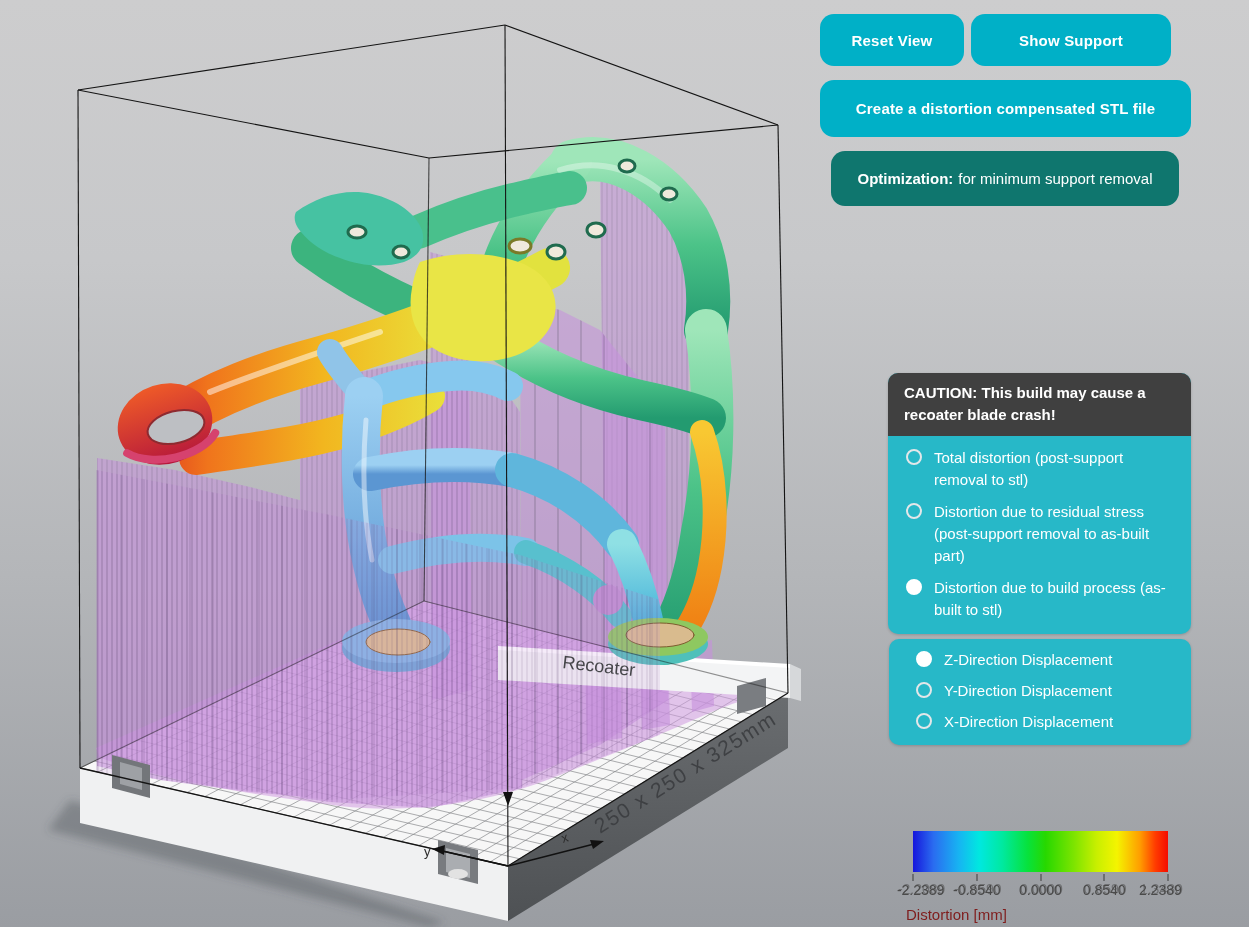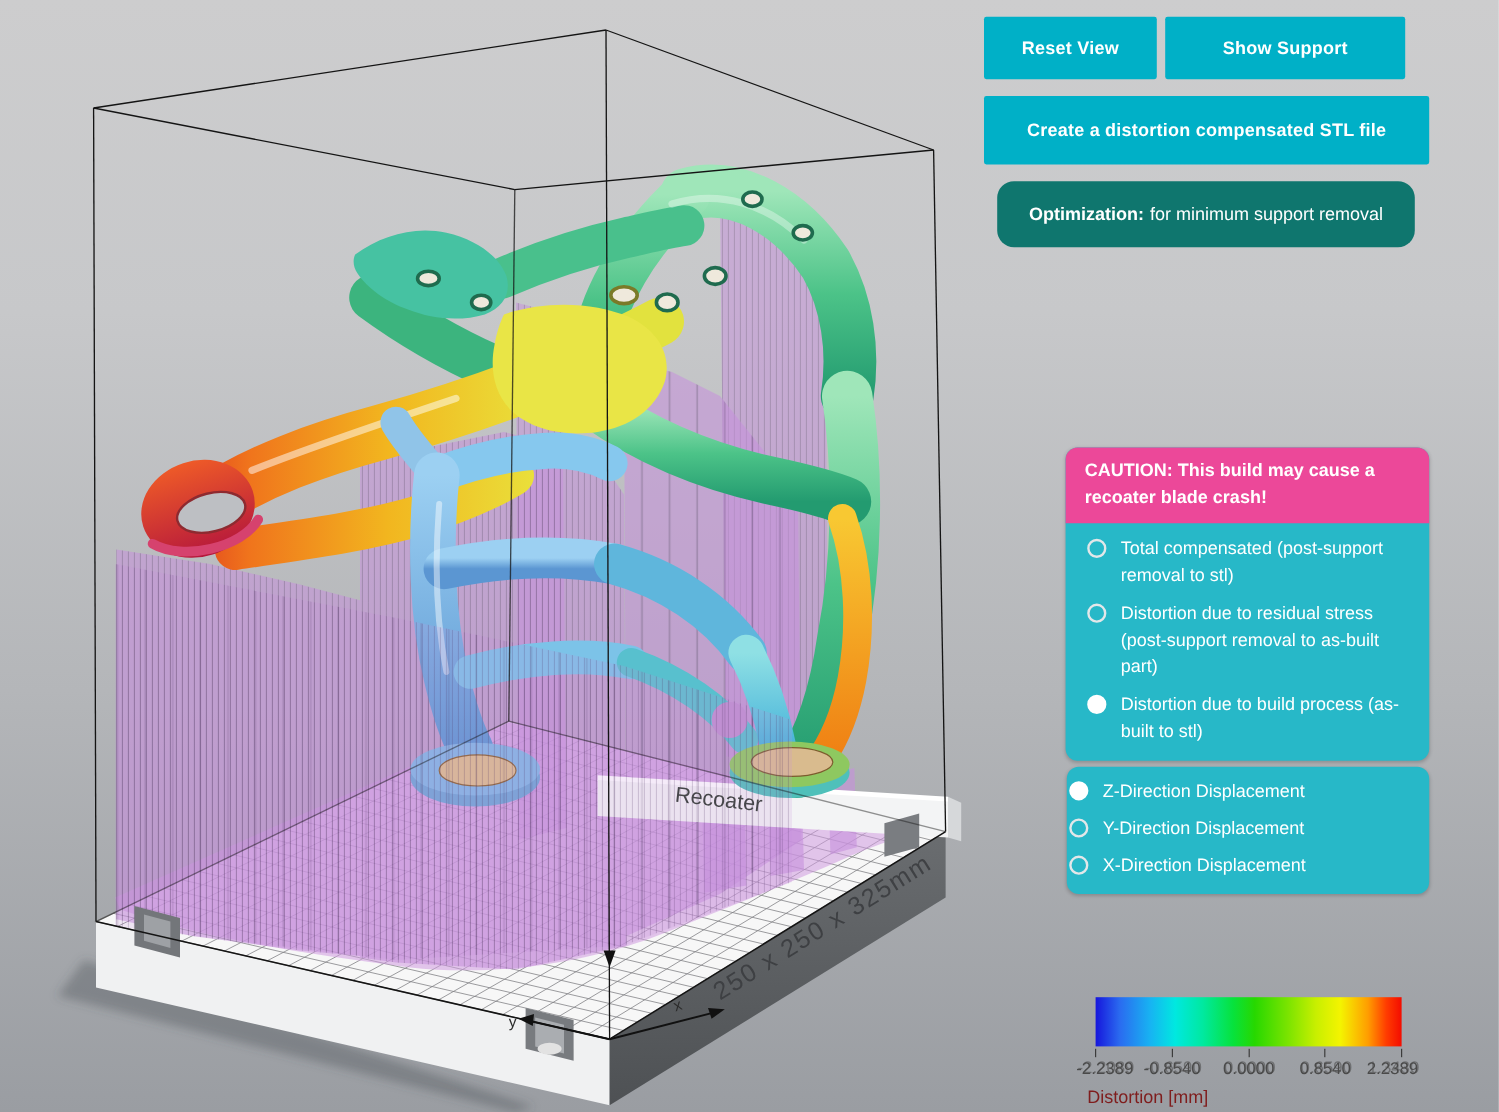--- a/index.html
+++ b/index.html
@@ -5,50 +5,50 @@
   html,body{margin:0;padding:0;}
   body{
     width:1249px;height:927px;overflow:hidden;position:relative;
     background:linear-gradient(180deg,#cdcdce 0%,#c7c8ca 28%,#b4b6b9 62%,#9a9da2 100%);
     font-family:"Liberation Sans",sans-serif;
   }
   #scene{position:absolute;left:0;top:0;}
   .btn{
     position:absolute;background:#00b0c7;color:#fff;font-weight:bold;font-size:15px;
     display:flex;align-items:center;justify-content:center;text-align:center;
-    border:none;cursor:pointer;border-radius:2px;letter-spacing:.2px;
+    border:none;cursor:pointer;border-radius:14px;letter-spacing:.2px;
   }
   #btn-reset{left:820px;top:14px;width:144px;height:52px;}
   #btn-show-support{left:971px;top:14px;width:200px;height:52px;}
   #btn-create-stl{left:820px;top:80px;width:371px;height:57px;}
   #btn-optimization{
     position:absolute;left:831px;top:151px;width:348px;height:55px;background:#0f766e;
     color:#fff;border:none;border-radius:14px;font-size:15px;cursor:pointer;
     display:flex;align-items:center;justify-content:center;
   }
   #btn-optimization .b{font-weight:bold;margin-right:5px;}
   .panel{
     position:absolute;background:#27b8c8;border-radius:10px;color:#fff;
     box-shadow:0 1px 3px rgba(0,0,0,.18);
   }
   #caution-panel{left:888px;top:373px;width:303px;}
   #caution-header{
-    background:#ec4899;border-radius:10px 10px 0 0;padding:9px 16px 10px 16px;
+    background:#404040;border-radius:10px 10px 0 0;padding:9px 16px 10px 16px;
     font-weight:bold;font-size:15px;line-height:22px;
   }
   .radio-list{padding:11px 14px 13px 16px;display:flex;flex-direction:column;gap:10px;}
   .radio-row{display:flex;align-items:flex-start;cursor:pointer;}
   .radio-dot{
     flex:0 0 auto;width:16px;height:16px;border-radius:50%;
     border:2.5px solid #e3e7e9;margin:2px 12px 0 2px;background:transparent;box-sizing:border-box;
   }
   .radio-row.on .radio-dot{background:#fff;border-color:#fff;}
   .radio-label{font-size:15px;line-height:22px;}
   #displacement-panel{left:889px;top:639px;width:302px;}
-  #displacement-panel .radio-list{padding:10px 14px 12px 0;gap:9px;}
+  #displacement-panel .radio-list{padding:10px 14px 12px 25px;gap:9px;}
   #colorbar{position:absolute;left:906px;top:831px;width:270px;}
   #colorbar .bar-wrap{position:relative;margin-left:7px;width:255px;}
   #colorbar .bar{
     width:255px;height:41px;
     background:linear-gradient(90deg,#1616dc 0%,#2a6cf0 8%,#17b4f2 18%,#00e8e0 26%,
       #00e9a0 35%,#07e23c 45%,#27d800 52%,#7ce400 63%,#c8ef00 72%,#f4f400 80%,
       #ff9d00 89%,#ff3c00 95%,#f40c00 100%);
   }
   #colorbar .ticks{position:relative;height:9px;}
   #colorbar .tick{position:absolute;top:2px;width:1px;height:7px;background:#3c3c3c;transform:translateX(-.5px);}
@@ -305,21 +305,21 @@
 <button id="btn-optimization">
   <span class="b">Optimization:</span>
   <span>for minimum support removal</span>
 </button>
 
 <div class="panel" id="caution-panel">
   <div id="caution-header">CAUTION: This build may cause a recoater blade crash!</div>
   <div class="radio-list">
     <div class="radio-row">
       <span class="radio-dot"></span>
-      <span class="radio-label">Total compensated (post-support removal to stl)</span>
+      <span class="radio-label">Total distortion (post-support removal to stl)</span>
     </div>
     <div class="radio-row">
       <span class="radio-dot"></span>
       <span class="radio-label">Distortion due to residual stress (post-support removal to as-built part)</span>
     </div>
     <div class="radio-row on">
       <span class="radio-dot"></span>
       <span class="radio-label">Distortion due to build process (as-built to stl)</span>
     </div>
   </div>

